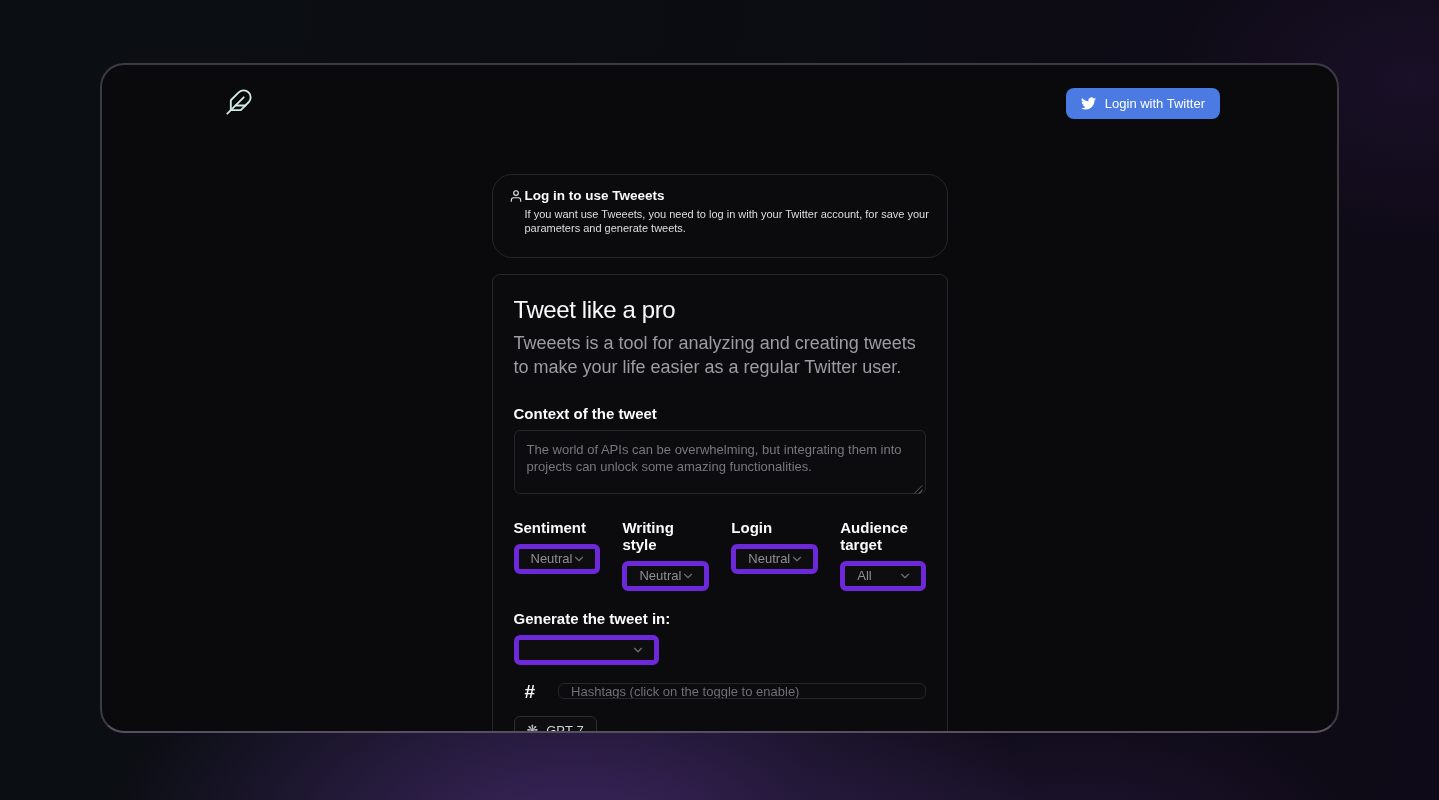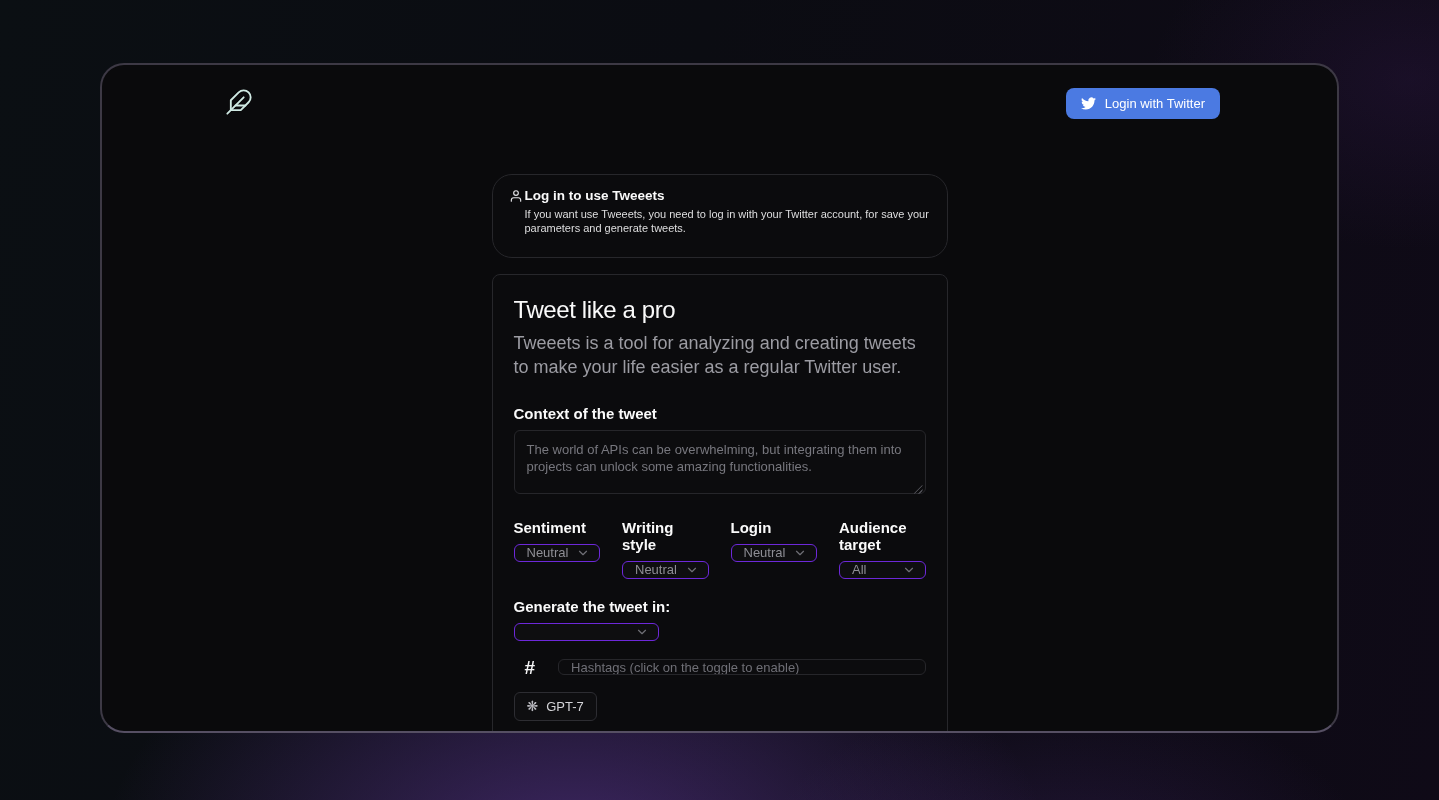--- a/index.html
+++ b/index.html
@@ -73,22 +73,22 @@
   textarea::placeholder { color: #77777e; }
   .resize-grip {
     position: absolute; right: 3px; bottom: 4px; width: 9px; height: 9px;
     background: repeating-linear-gradient(135deg, transparent 0 2px, #4a4a50 2px 3.5px);
     clip-path: polygon(100% 0, 100% 100%, 0 100%);
     pointer-events: none;
   }
 
   .grid4 { display: grid; grid-template-columns: repeat(4, 1fr); gap: 22px; margin-bottom: 19px; }
   .selectbox {
-    height: 18px; display: flex; align-items: center; justify-content: space-between;
-    border: 1px solid #6d28d9; border-radius: 6px;
+    height: 30px; display: flex; align-items: center; justify-content: space-between;
+    border: 5px solid #6d28d9; border-radius: 6px;
     background: #0e0e10; padding: 0 9px 0 12px;
     font-size: 13px; color: #8e8e95; cursor: pointer;
   }
   .selectbox .chev { display: inline-flex; color: #6f6f76; }
   .selectbox .chev svg { width: 14px; height: 14px; }
 
   .lang-select { width: 145px; margin-bottom: 17px; }
 
   .hash-row { display: flex; align-items: center; margin-bottom: 15px; padding-left: 11px; }
   .hash-toggle {

